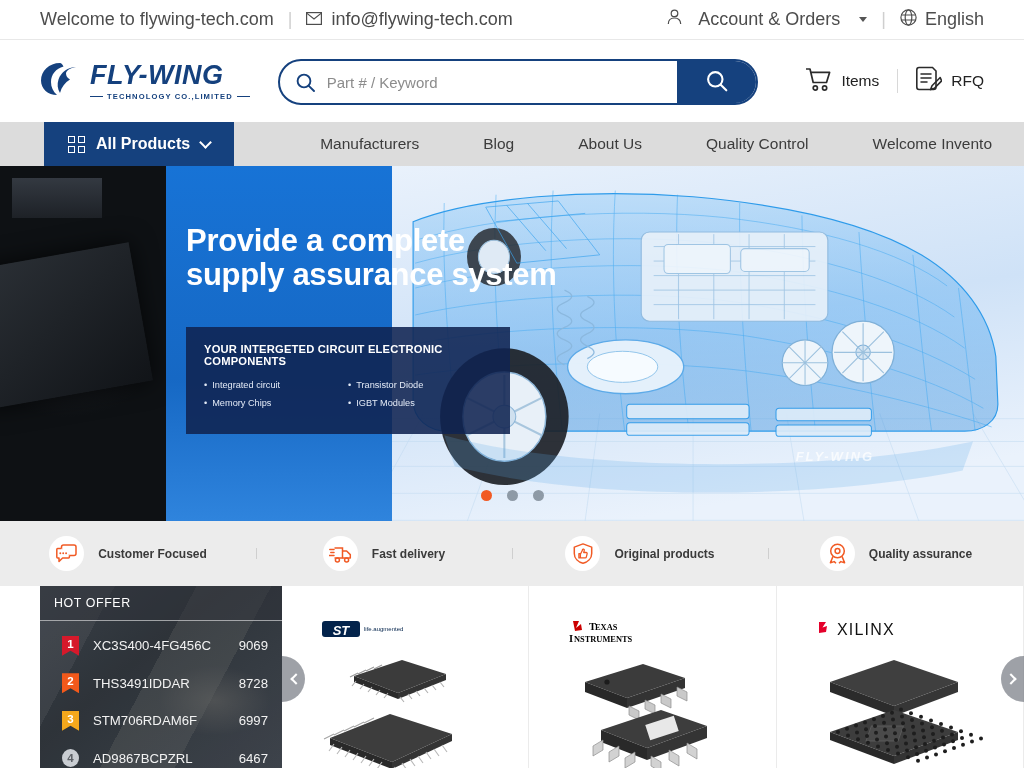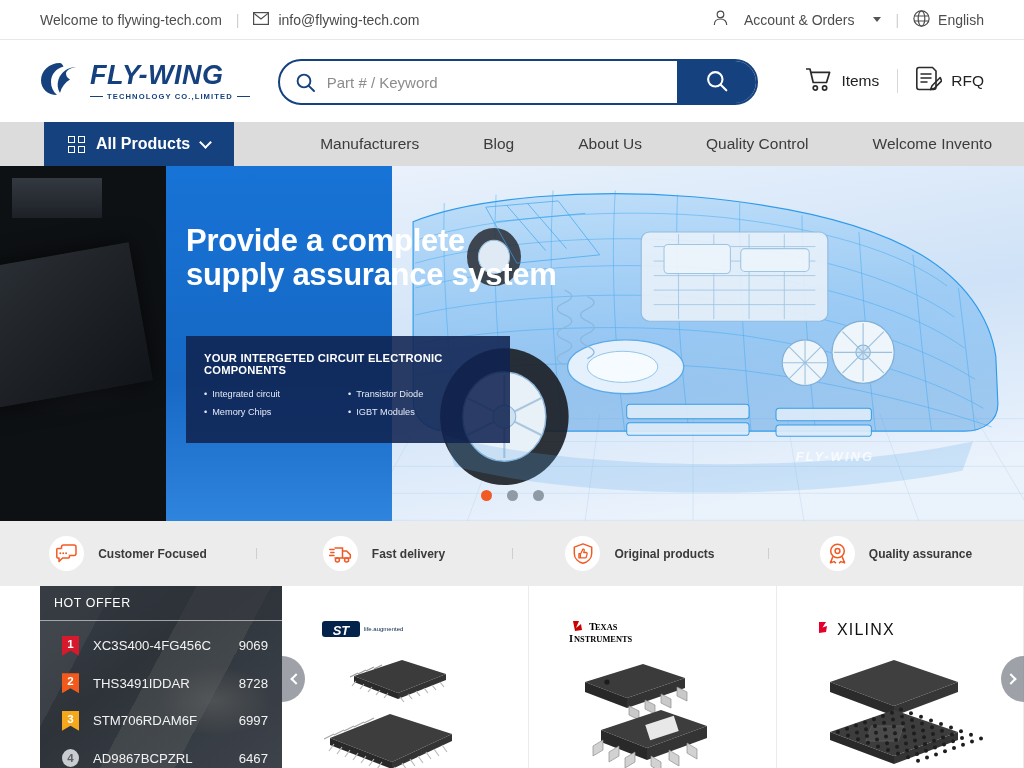--- a/index.html
+++ b/index.html
@@ -6,21 +6,21 @@
   html, body {
     width: 1024px; height: 768px;
     font-family: "Liberation Sans", sans-serif;
     background: #fff; overflow: hidden;
   }
   .page { position: relative; width: 1024px; height: 768px; }
 
   
   .topbar {
     height: 40px; display: flex; align-items: center;
-    border-bottom: 1px solid #e8e8e8; font-size: 14px; color: #4a4a4a;
+    border-bottom: 1px solid #e8e8e8; font-size: 18px; color: #4a4a4a;
     padding: 0 40px;
   }
   .topbar .left { display: flex; align-items: center; gap: 0; }
   .tb-text { color: #4d4d4d; }
   .tb-sep { color: #cfcfcf; margin: 0 14px; }
   .mail-row { display: flex; align-items: flex-start; gap: 9px; }
   .topbar .right { margin-left: auto; display: flex; align-items: center; gap: 0; color: #4d4d4d; }
   .acct { display: flex; align-items: center; gap: 16px; cursor: pointer; }
   .lang { display: flex; align-items: center; gap: 8px; cursor: pointer; }
   .caret { width: 0; height: 0; border-left: 4.5px solid transparent; border-right: 4.5px solid transparent;
@@ -98,21 +98,21 @@
     overflow: hidden;
   }
   .car-svg { position: absolute; left: -10px; top: 0; width: 105%; height: 100%; }
   .hero-wm {
     position: absolute; right: 150px; bottom: 57px; color: rgba(255,255,255,.72);
     font-size: 13px; letter-spacing: 2px; font-weight: bold; font-style: italic;
   }
   .hero-copy { position: absolute; left: 186px; top: 58px; z-index: 5; }
   .hero-h1 { color: #fff; font-size: 31px; font-weight: bold; line-height: 1.1; letter-spacing: -.3px; }
   .hero-card {
-    margin-top: 44px; width: 324px; background: rgba(16,35,81,.88);
+    margin-top: 35px; width: 324px; background: rgba(16,35,81,.88);
     padding: 16px 18px 18px 18px; color: #fff;
   }
   .hc-t1 { font-size: 11.2px; font-weight: bold; letter-spacing: .2px; }
   .hc-t2 { font-size: 9.4px; color: #c8d4ea; margin-top: 7px; letter-spacing: .2px; }
   .hc-bul { display: flex; flex-wrap: wrap; margin-top: 13px; }
   .hc-bul span { width: 50%; font-size: 9.2px; color: #e3eaf6; margin-bottom: 8px; }
   .hc-bul span::before { content: "\2022"; margin-right: 5px; }
   .dots { position: absolute; left: 0; right: 0; bottom: 20px; display: flex; justify-content: center; gap: 15px; z-index: 6; }
   .dot { width: 11px; height: 11px; border-radius: 50%; background: #8e9aa6; cursor: pointer; }
   .dot.on { background: #f15a24; }

